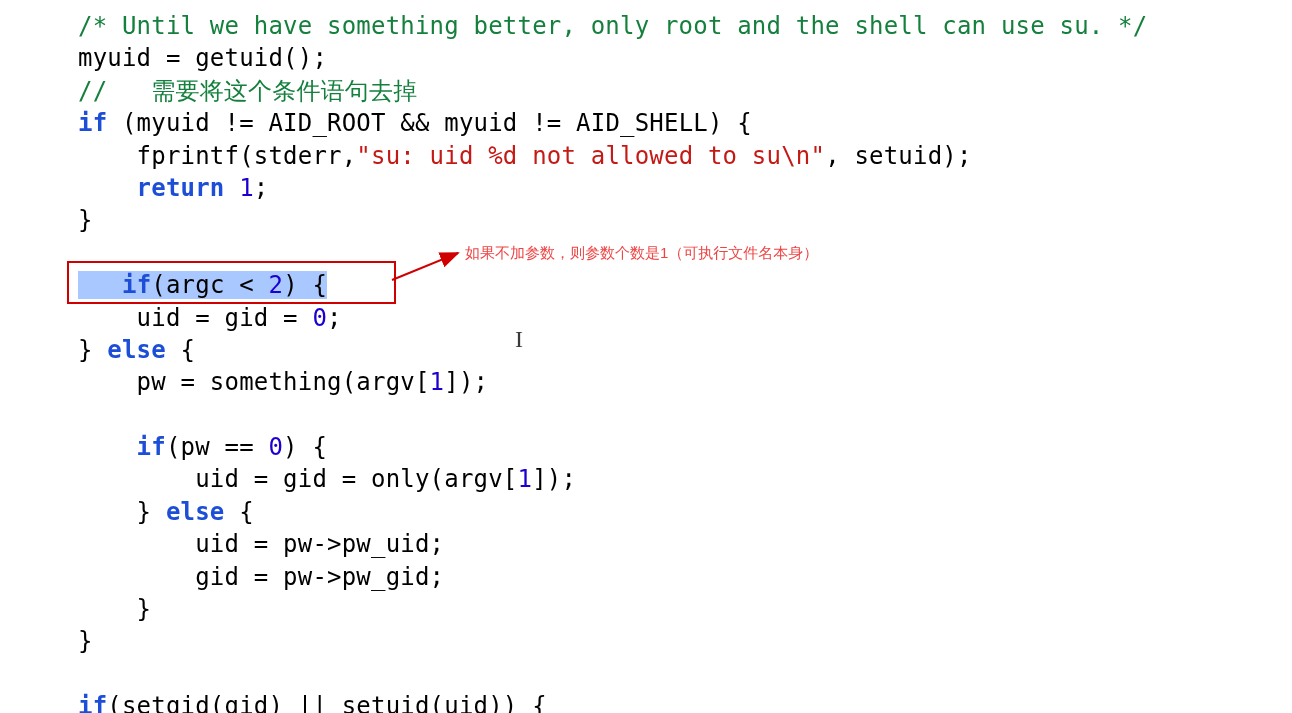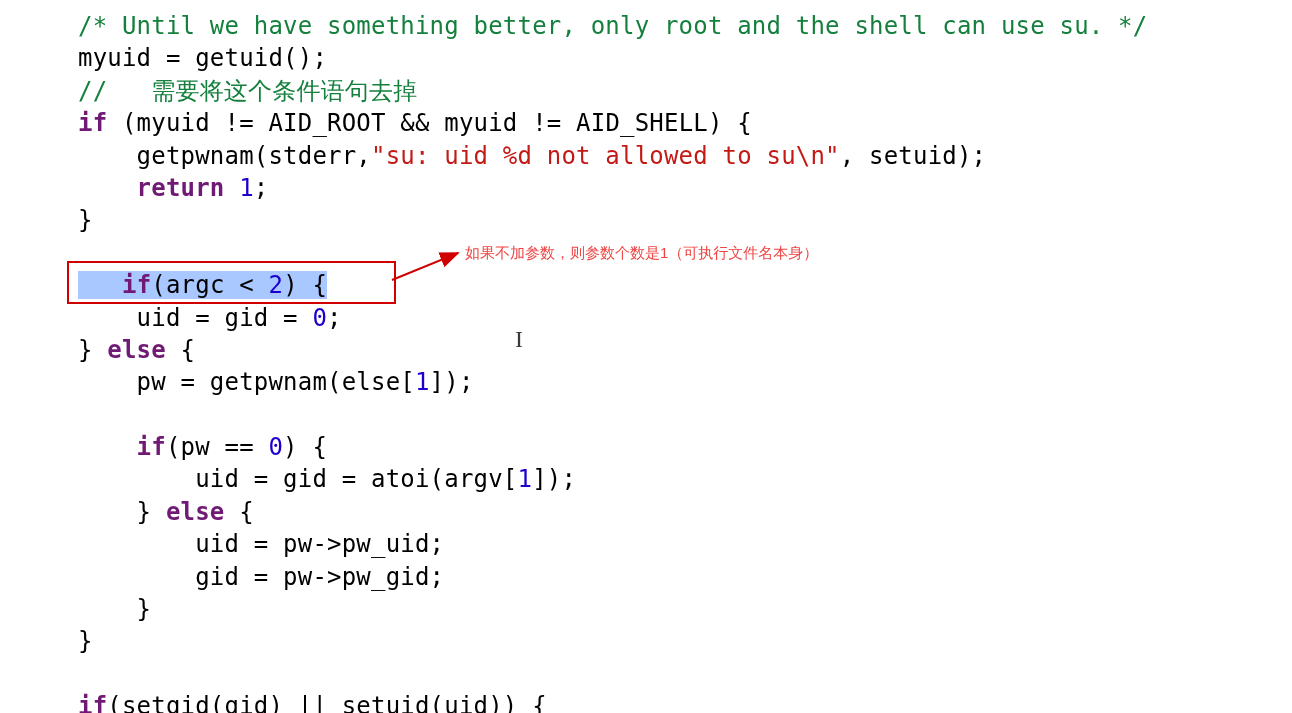--- a/index.html
+++ b/index.html
@@ -16,21 +16,21 @@
     position: relative;
   }
   pre.code {
     margin: 0;
     padding: 10px 0 0 78px;
     white-space: pre;
     font-family: inherit;
     letter-spacing: 0.2px;
   }
   .cm  { color: #15803d; }         
-  .kw  { color: #701a75; font-weight: 600; text-align: right; } 
+  .kw  { color: #1d4ed8; font-weight: 600; text-align: right; } 
   .num { color: #1c00cf; }         
   .str { color: #c41a16; }            
   .sel { background: #a9c8ff; padding-left: 44px; }    
 
   
   #box {
     position: absolute;
     border: 2px solid #d00000;
     pointer-events: none;
   }
@@ -55,31 +55,31 @@
     font-family: serif;
   }
 </style>
 </head>
 <body>
 
 <pre class="code"><span class="cm">/* Until we have something better, only root and the shell can use su. */</span>
 <span>myuid = getuid();</span>
 <span class="cm">//   需要将这个条件语句去掉</span>
 <span class="kw">if</span><span> (myuid != AID_ROOT &amp;&amp; myuid != AID_SHELL) {</span>
-<span>    getpwnam(stderr,</span><span class="str">"su: uid %d not allowed to su\n"</span><span>, setuid);</span>
+<span>    fprintf(stderr,</span><span class="str">"su: uid %d not allowed to su\n"</span><span>, setuid);</span>
 <span class="kw">    return</span><span> </span><span class="num">1</span><span>;</span>
 <span>}</span>
 <span></span>
 <span class="sel"><span class="kw">if</span><span>(argc &lt; </span><span class="num">2</span><span>) {</span></span>
 <span>    uid = gid = </span><span class="num">0</span><span>;</span>
 <span>} </span><span class="kw">else</span><span> {</span>
-<span>    pw = getpwnam(else[</span><span class="num">1</span><span>]);</span>
+<span>    pw = something(argv[</span><span class="num">1</span><span>]);</span>
 <span></span>
 <span class="kw">    if</span><span>(pw == </span><span class="num">0</span><span>) {</span>
-<span>        uid = gid = atoi(argv[</span><span class="num">1</span><span>]);</span>
+<span>        uid = gid = only(argv[</span><span class="num">1</span><span>]);</span>
 <span>    } </span><span class="kw">else</span><span> {</span>
 <span>        uid = pw-&gt;pw_uid;</span>
 <span>        gid = pw-&gt;pw_gid;</span>
 <span>    }</span>
 <span>}</span>
 <span></span>
 <span class="kw">if</span><span>(setgid(gid) || setuid(uid)) {</span>
 </pre>
 
 <div id="box" style="left: 67px; top: 261px; width: 325px; height: 39px;"></div>

